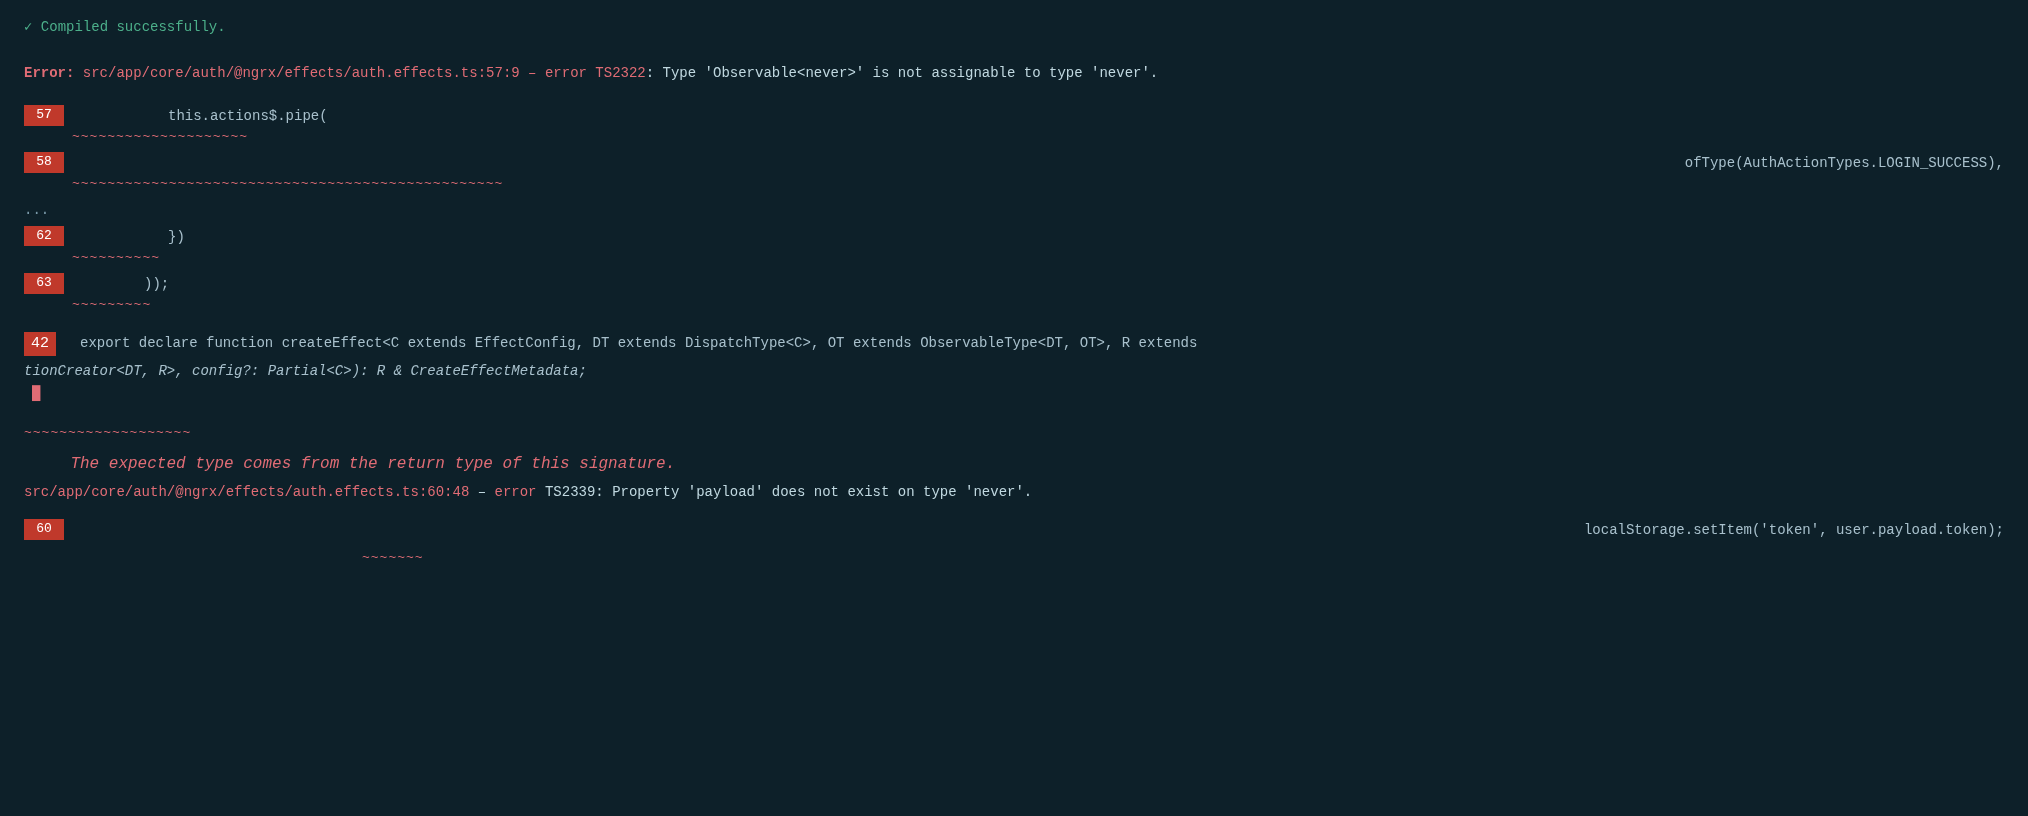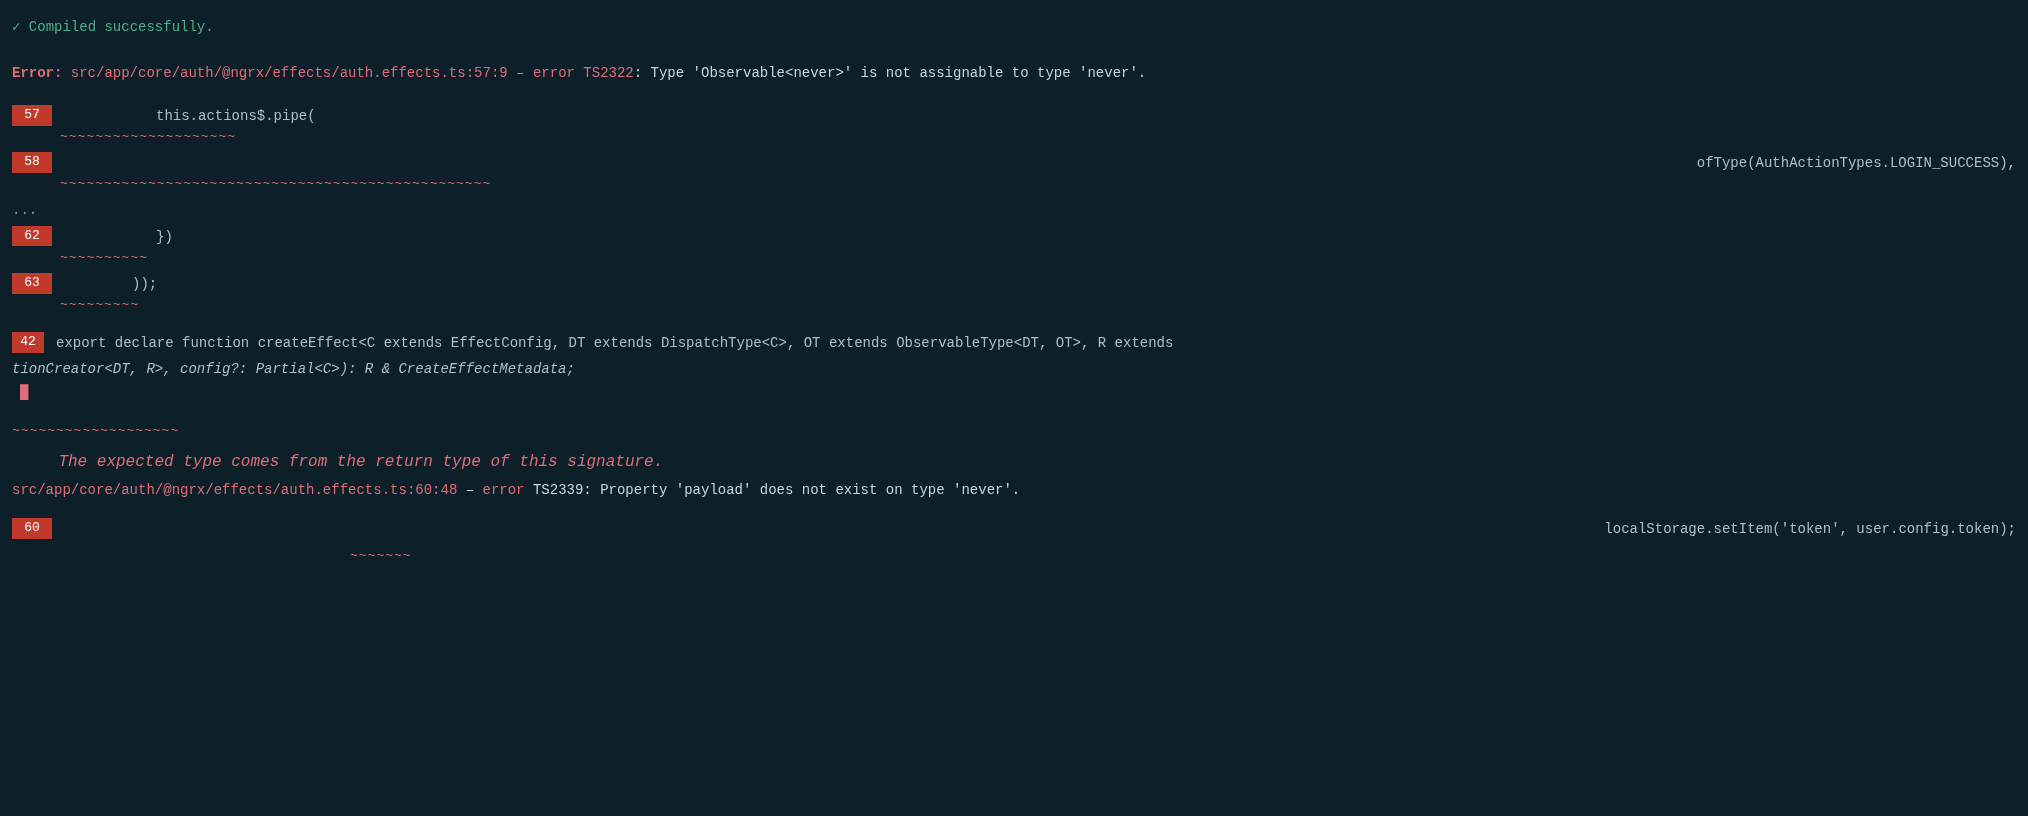--- a/index.html
+++ b/index.html
@@ -13,21 +13,21 @@
       font-family: 'Courier New', Courier, monospace;
       font-size: 14px;
       line-height: 1.6;
       width: 2028px;
       min-height: 816px;
       overflow-x: hidden;
       padding: 16px 0;
     }
     .terminal {
       width: 100%;
-      padding: 0 12px;
+      padding: 0 24px;
     }
     .success-line {
       color: #4caf8a;
       margin-bottom: 24px;
       font-size: 14px;
     }
     .error-header {
       color: #e06c75;
       margin-bottom: 20px;
       font-size: 14px;
@@ -97,22 +97,22 @@
       display: flex;
       align-items: flex-start;
       margin-bottom: 4px;
     }
     .line-number-inline {
       background-color: #c0392b;
       color: #ffffff;
       min-width: 32px;
       text-align: center;
       padding: 0 4px;
-      margin-right: 12px;
-      font-size: 13px;
+      margin-right: 24px;
+      font-size: 15px;
       line-height: 1.6;
       flex-shrink: 0;
     }
     .continuation-line {
       color: #a8c0cc;
       padding-left: 0px;
       margin-bottom: 0;
       font-size: 14px;
       font-style: italic;
     }
@@ -218,19 +218,19 @@
   <div class="expected-type-msg">
     &nbsp;&nbsp;&nbsp;&nbsp;<span>The expected type comes from the return type of this signature.</span>
   </div>
 
   <div class="error-header2">
     <span style="color:#e06c75;">src/app/core/auth/@ngrx/effects/auth.effects.ts</span><span style="color:#e06c75;">:</span><span style="color:#e06c75;">60:48</span><span style="color:#c0d8e0;"> – </span><span style="color:#e06c75;">error</span><span style="color:#c0d8e0;"> </span><span style="color:#c0d8e0;">TS2339</span><span style="color:#c0d8e0;">: Property 'payload' does not exist on type 'never'.</span>
   </div>
 
   <div class="bottom-code-line">
     <span class="line-number">60</span>
-    <span class="code-content indent-6">            localStorage.setItem('token', user.config.token);</span>
+    <span class="code-content indent-6">            localStorage.setItem('token', user.payload.token);</span>
   </div>
   <div class="bottom-squiggle-line">
     <span class="squiggle" style="padding-left:290px;">~~~~~~~</span>
   </div>
 
 </div>
 
 </body></html>

